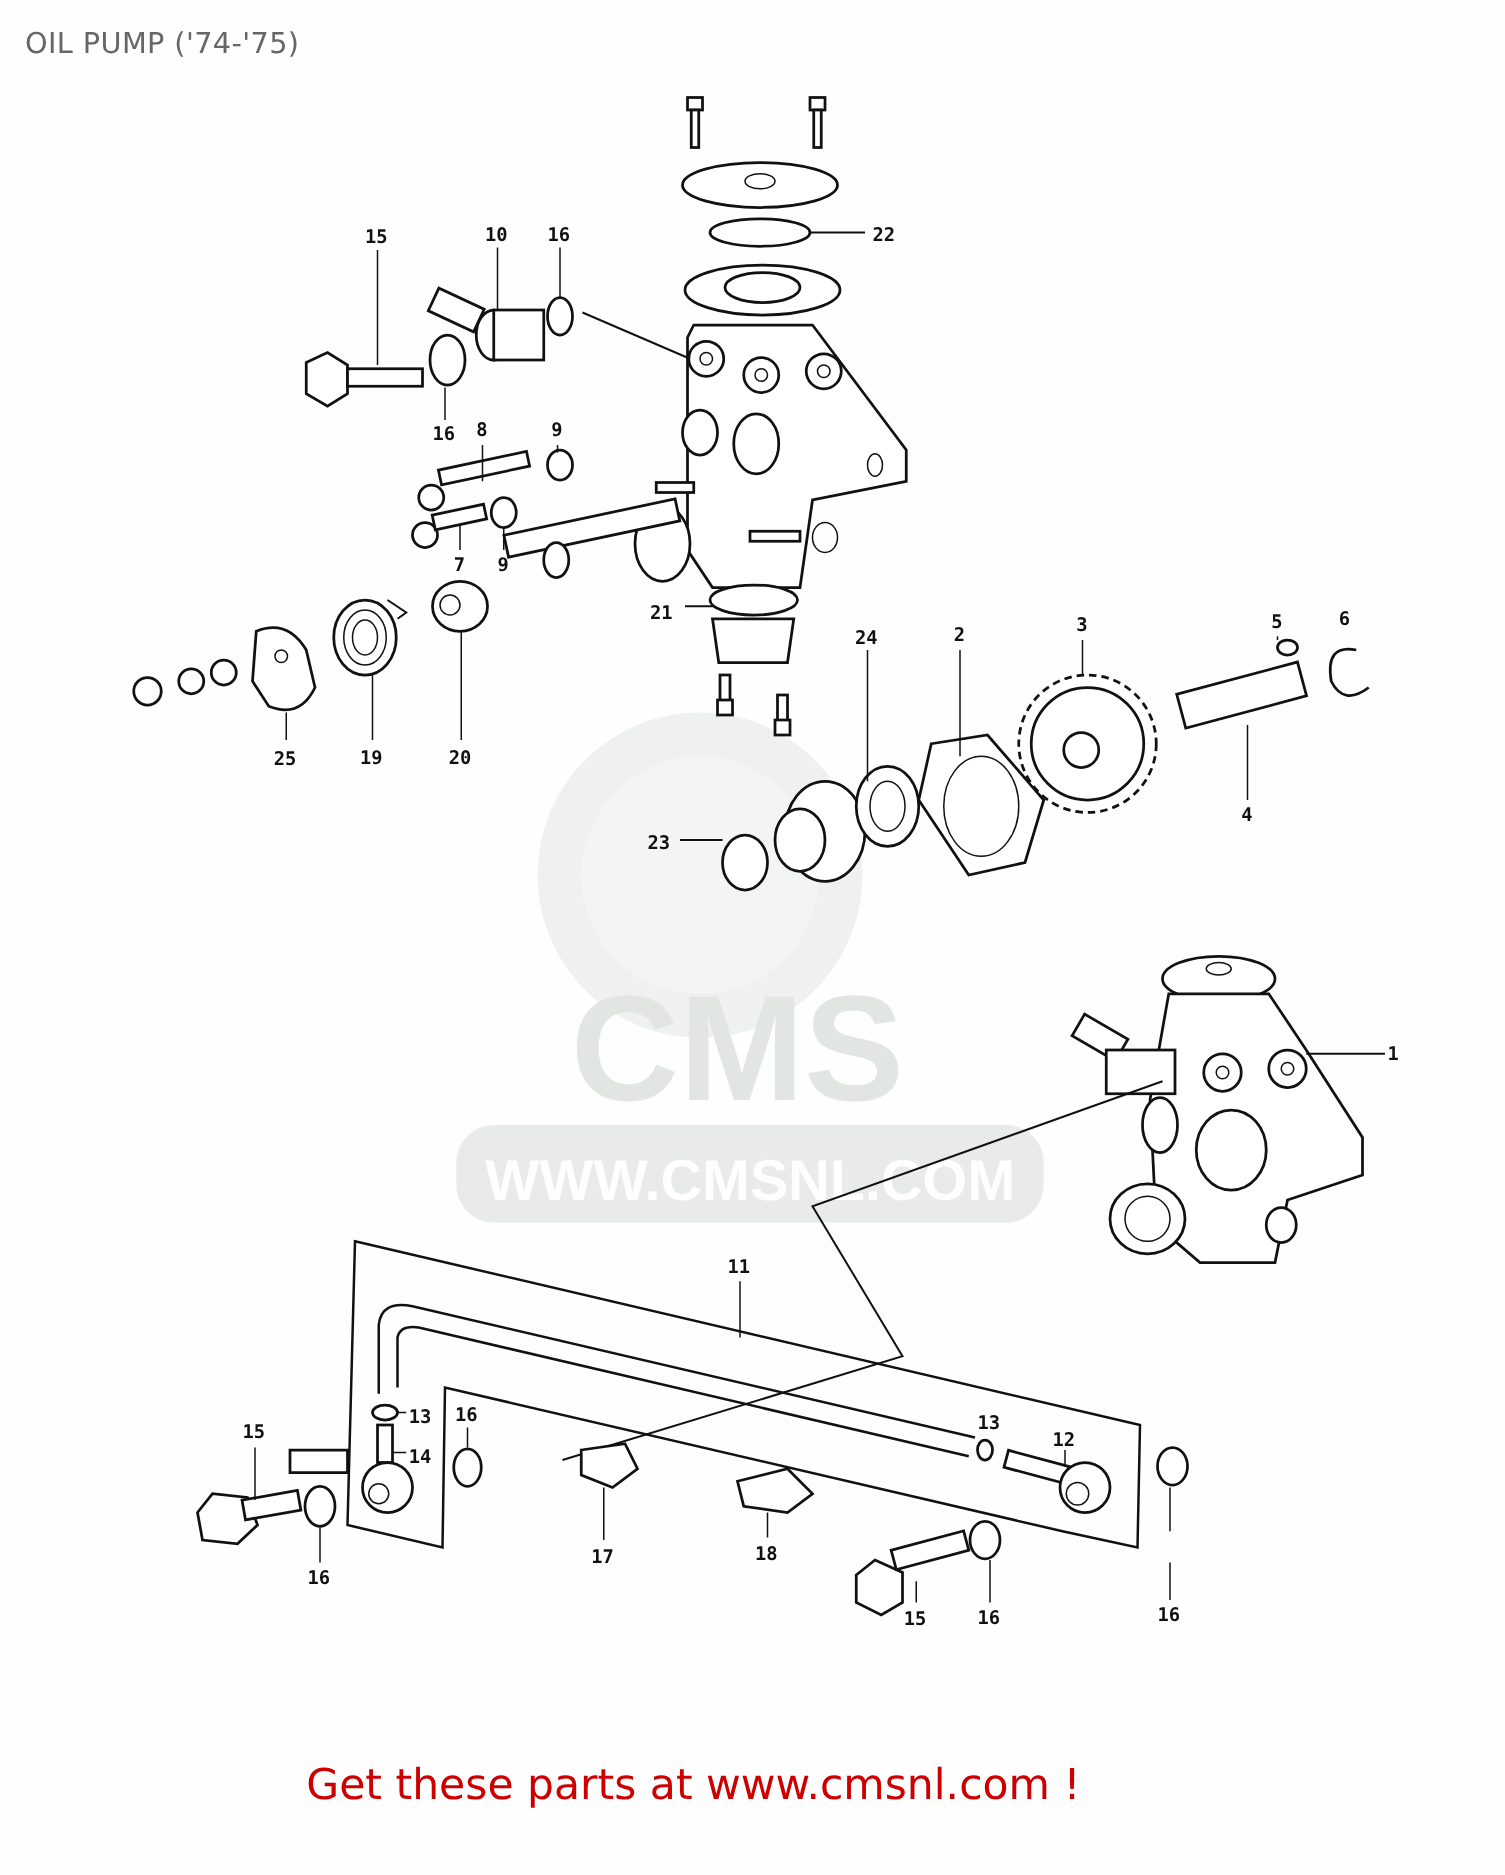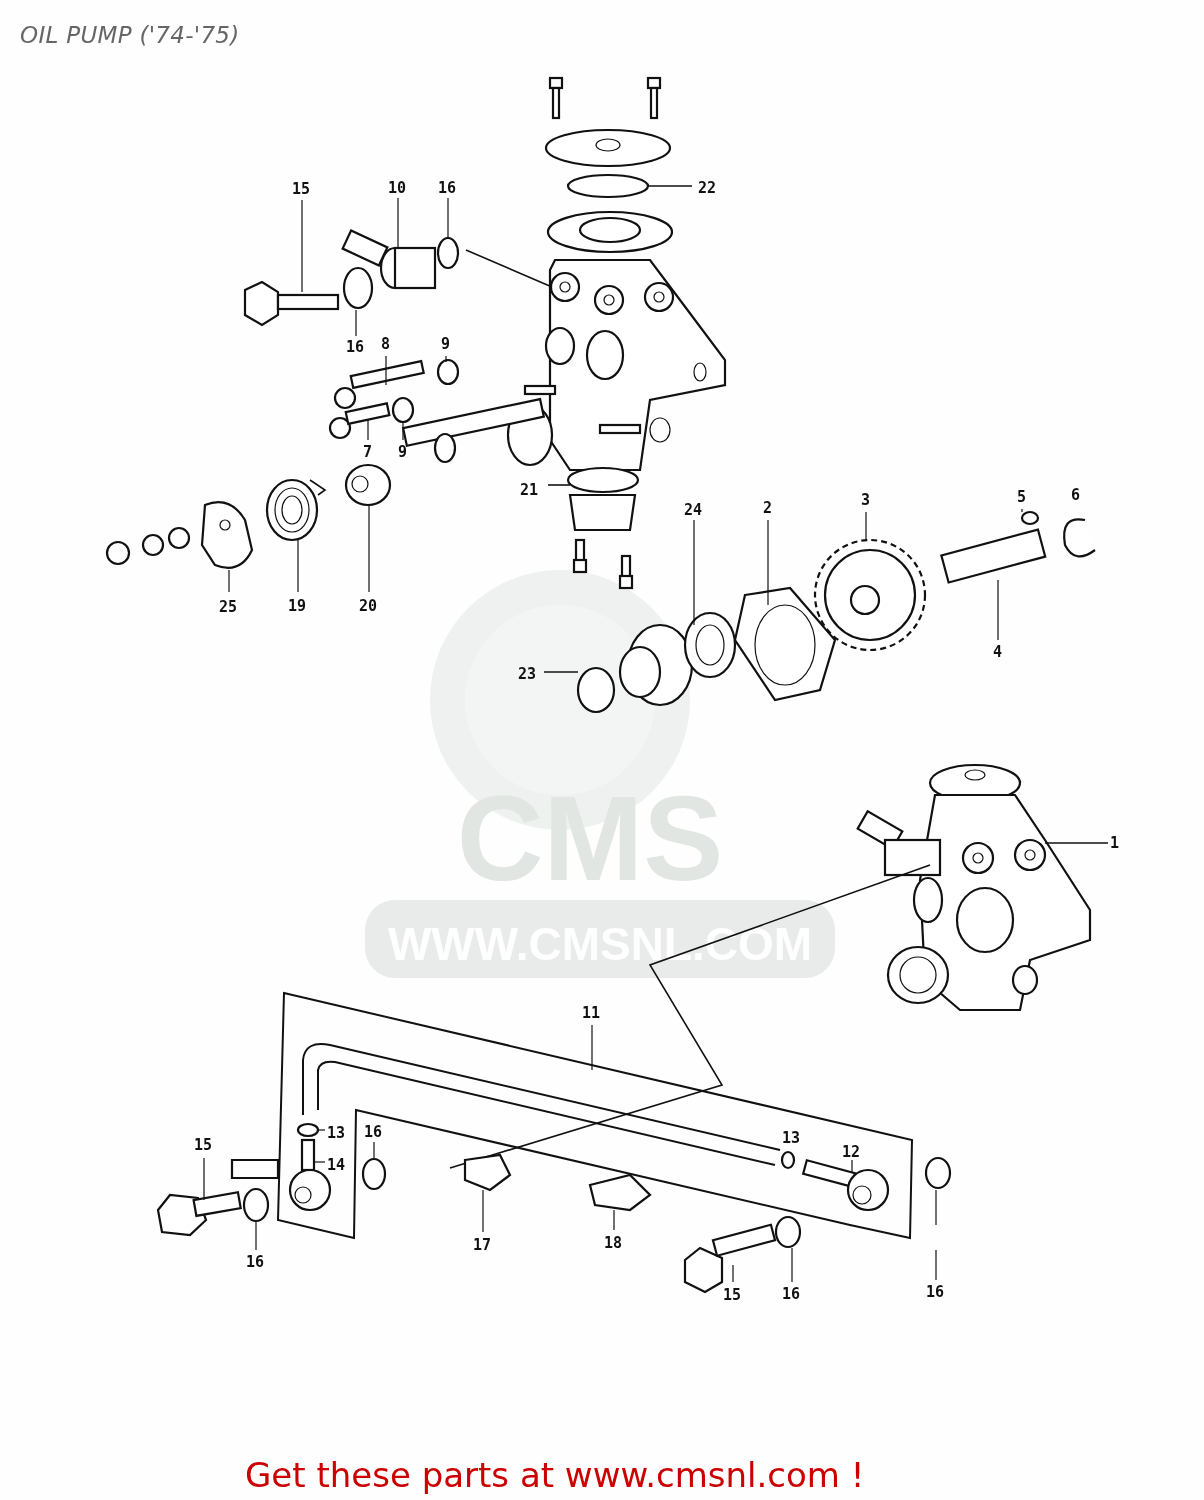--- a/index.html
+++ b/index.html
@@ -1,18 +1,18 @@
 <!DOCTYPE html>
 <html><head>
 <meta charset="utf-8">
 <style>
   html, body { margin:0; padding:0; background:#fdfefd; }
   body { width:1204px; height:1500px; position:relative; overflow:hidden; font-family:"DejaVu Sans", sans-serif; }
-  .title { position:absolute; left:20px; top:22px; font-size:23px; color:#666; letter-spacing:0.3px;font-style:italic; }
-  .footer { position:absolute; left:245px; top:1455px; font-size:34px; color:#cc0000; }
+  .title { position:absolute; left:20px; top:22px; font-size:23px; color:#666; letter-spacing:0.3px; }
+  .footer { position:absolute; left:245px; top:1408px; font-size:34px; color:#cc0000; }
   svg.diagram { position:absolute; left:0; top:0; }
   .lbl { font-family:"DejaVu Sans Mono", monospace; font-size:15px; font-weight:bold; fill:#111; }
   .wm { fill:#e8ebe9; }
   .wm-text { font-family:"Liberation Sans", sans-serif; font-weight:bold; fill:#e2e6e3; }
   .part { fill:#fff; stroke:#111; stroke-width:2.2; }
   .thin { fill:none; stroke:#111; stroke-width:1.2; }
   .line { fill:none; stroke:#111; stroke-width:1.6; }
 </style>
 </head>
 <body>

